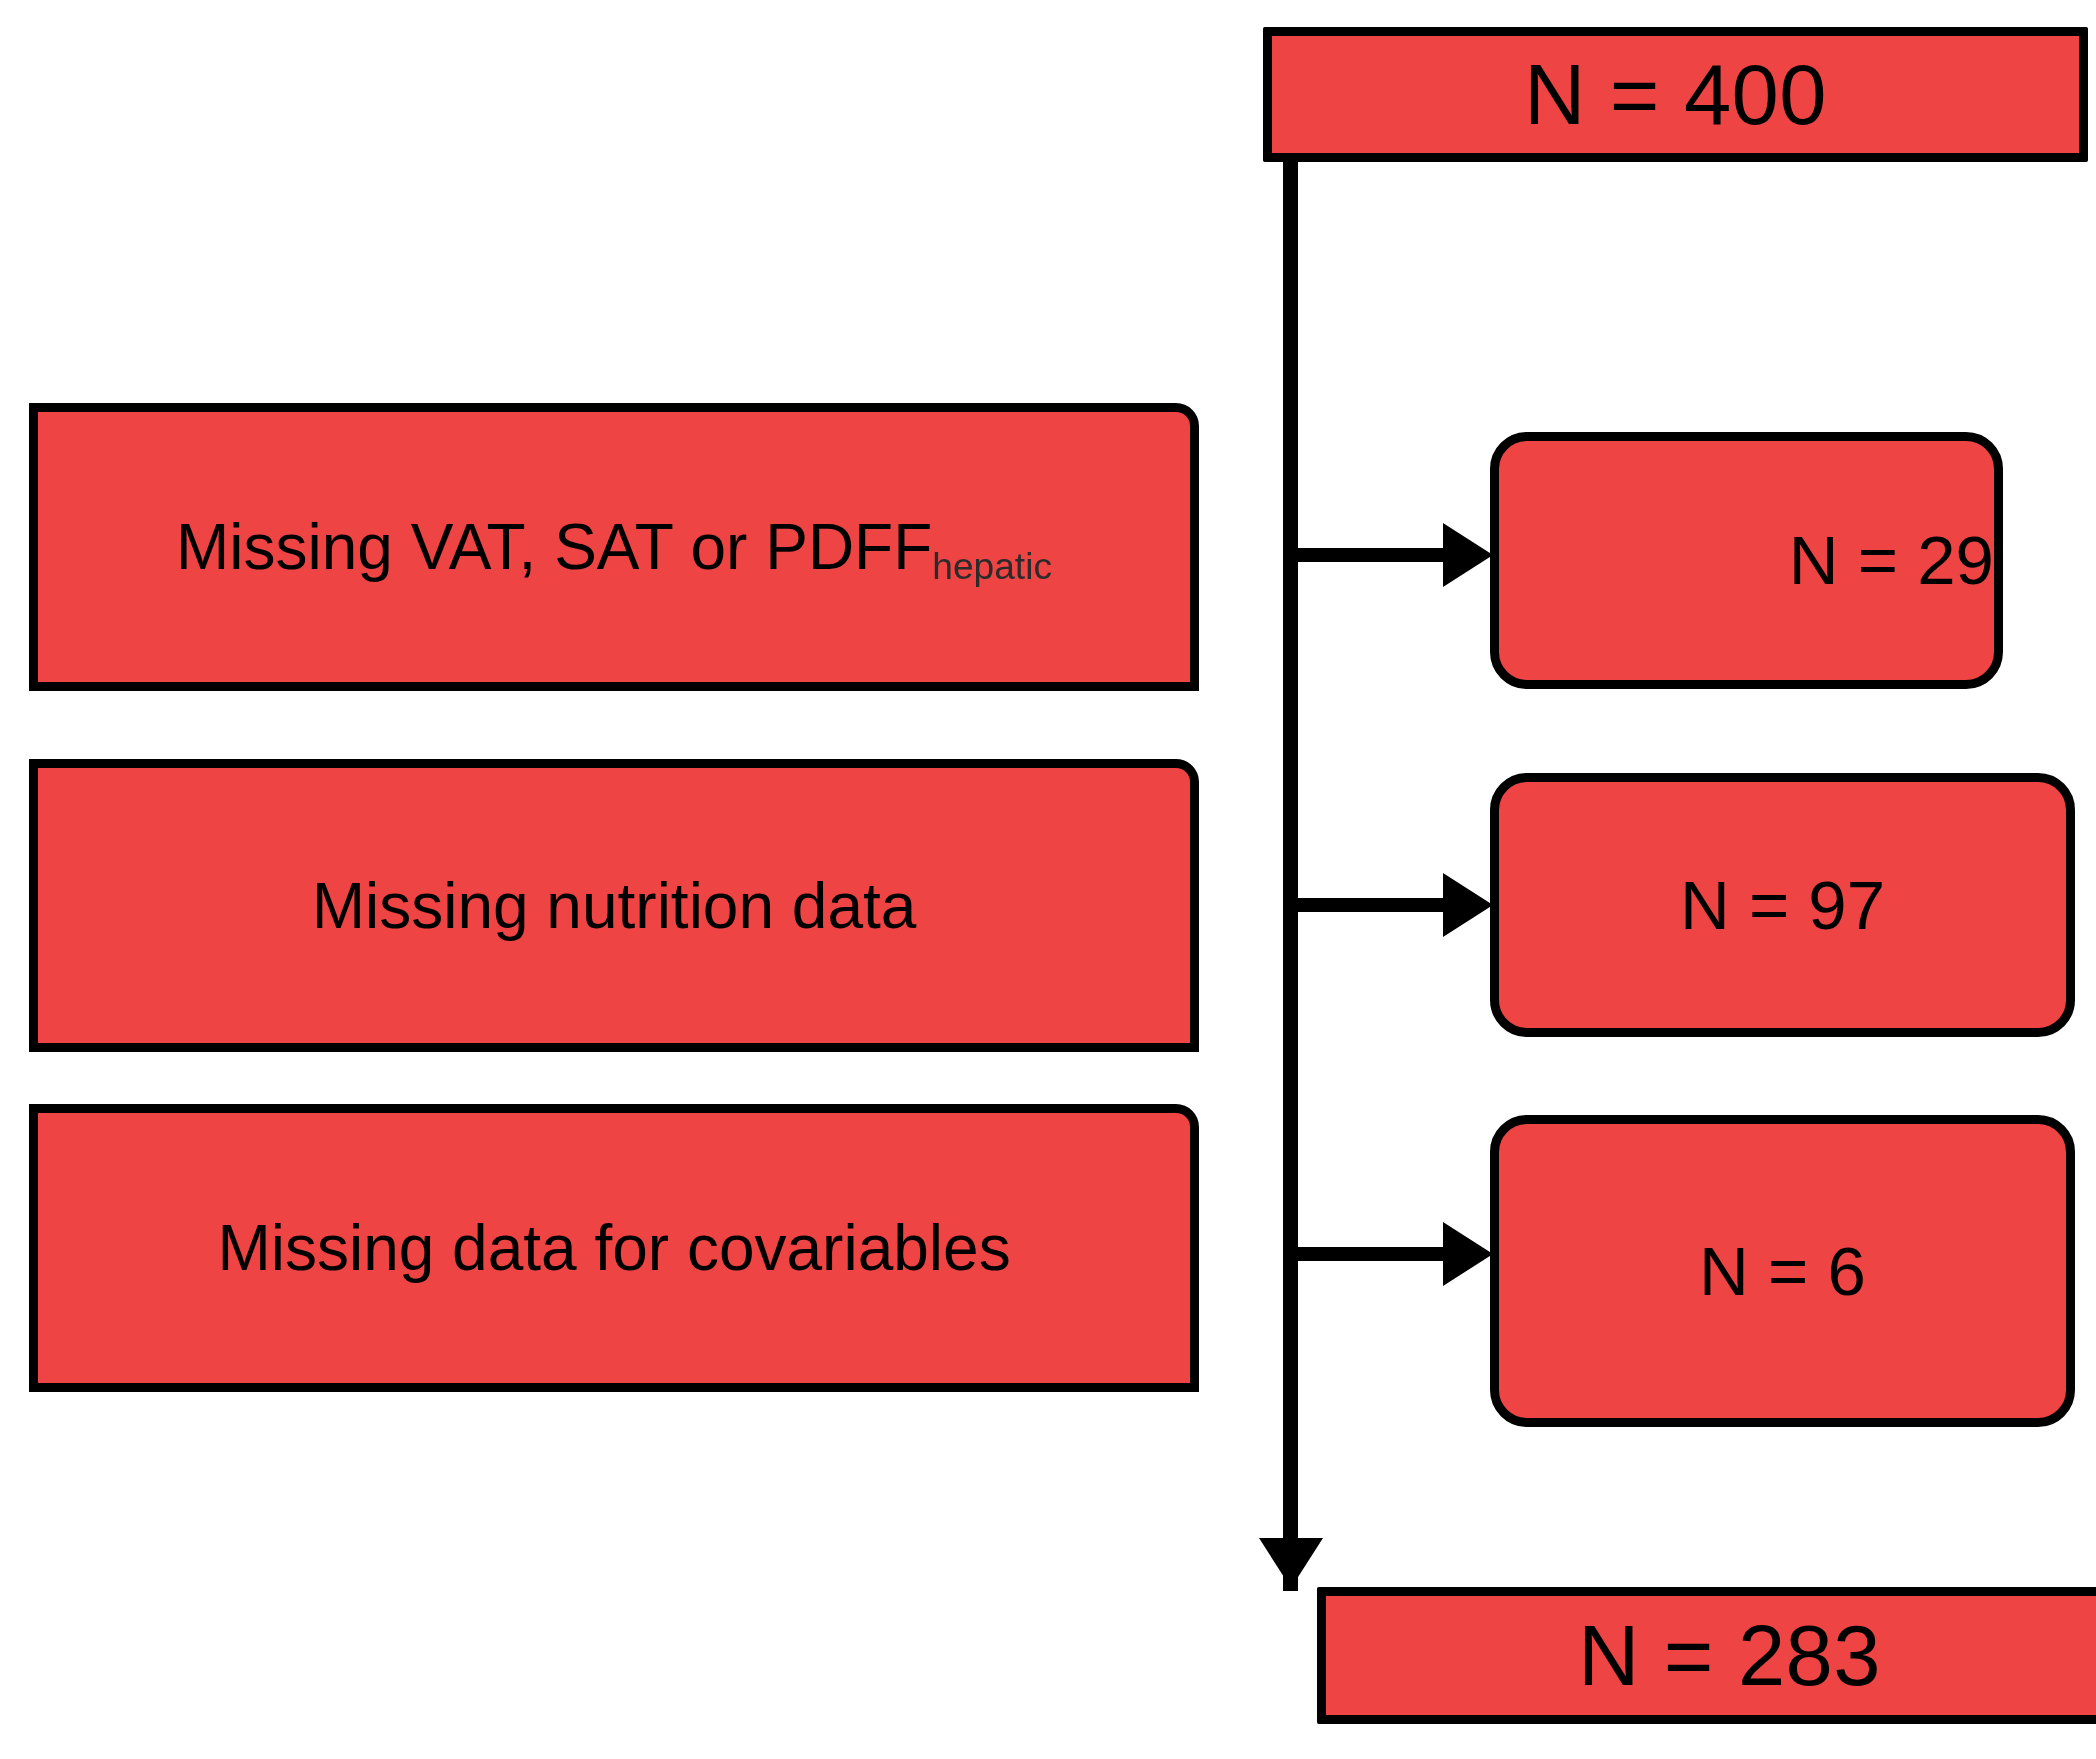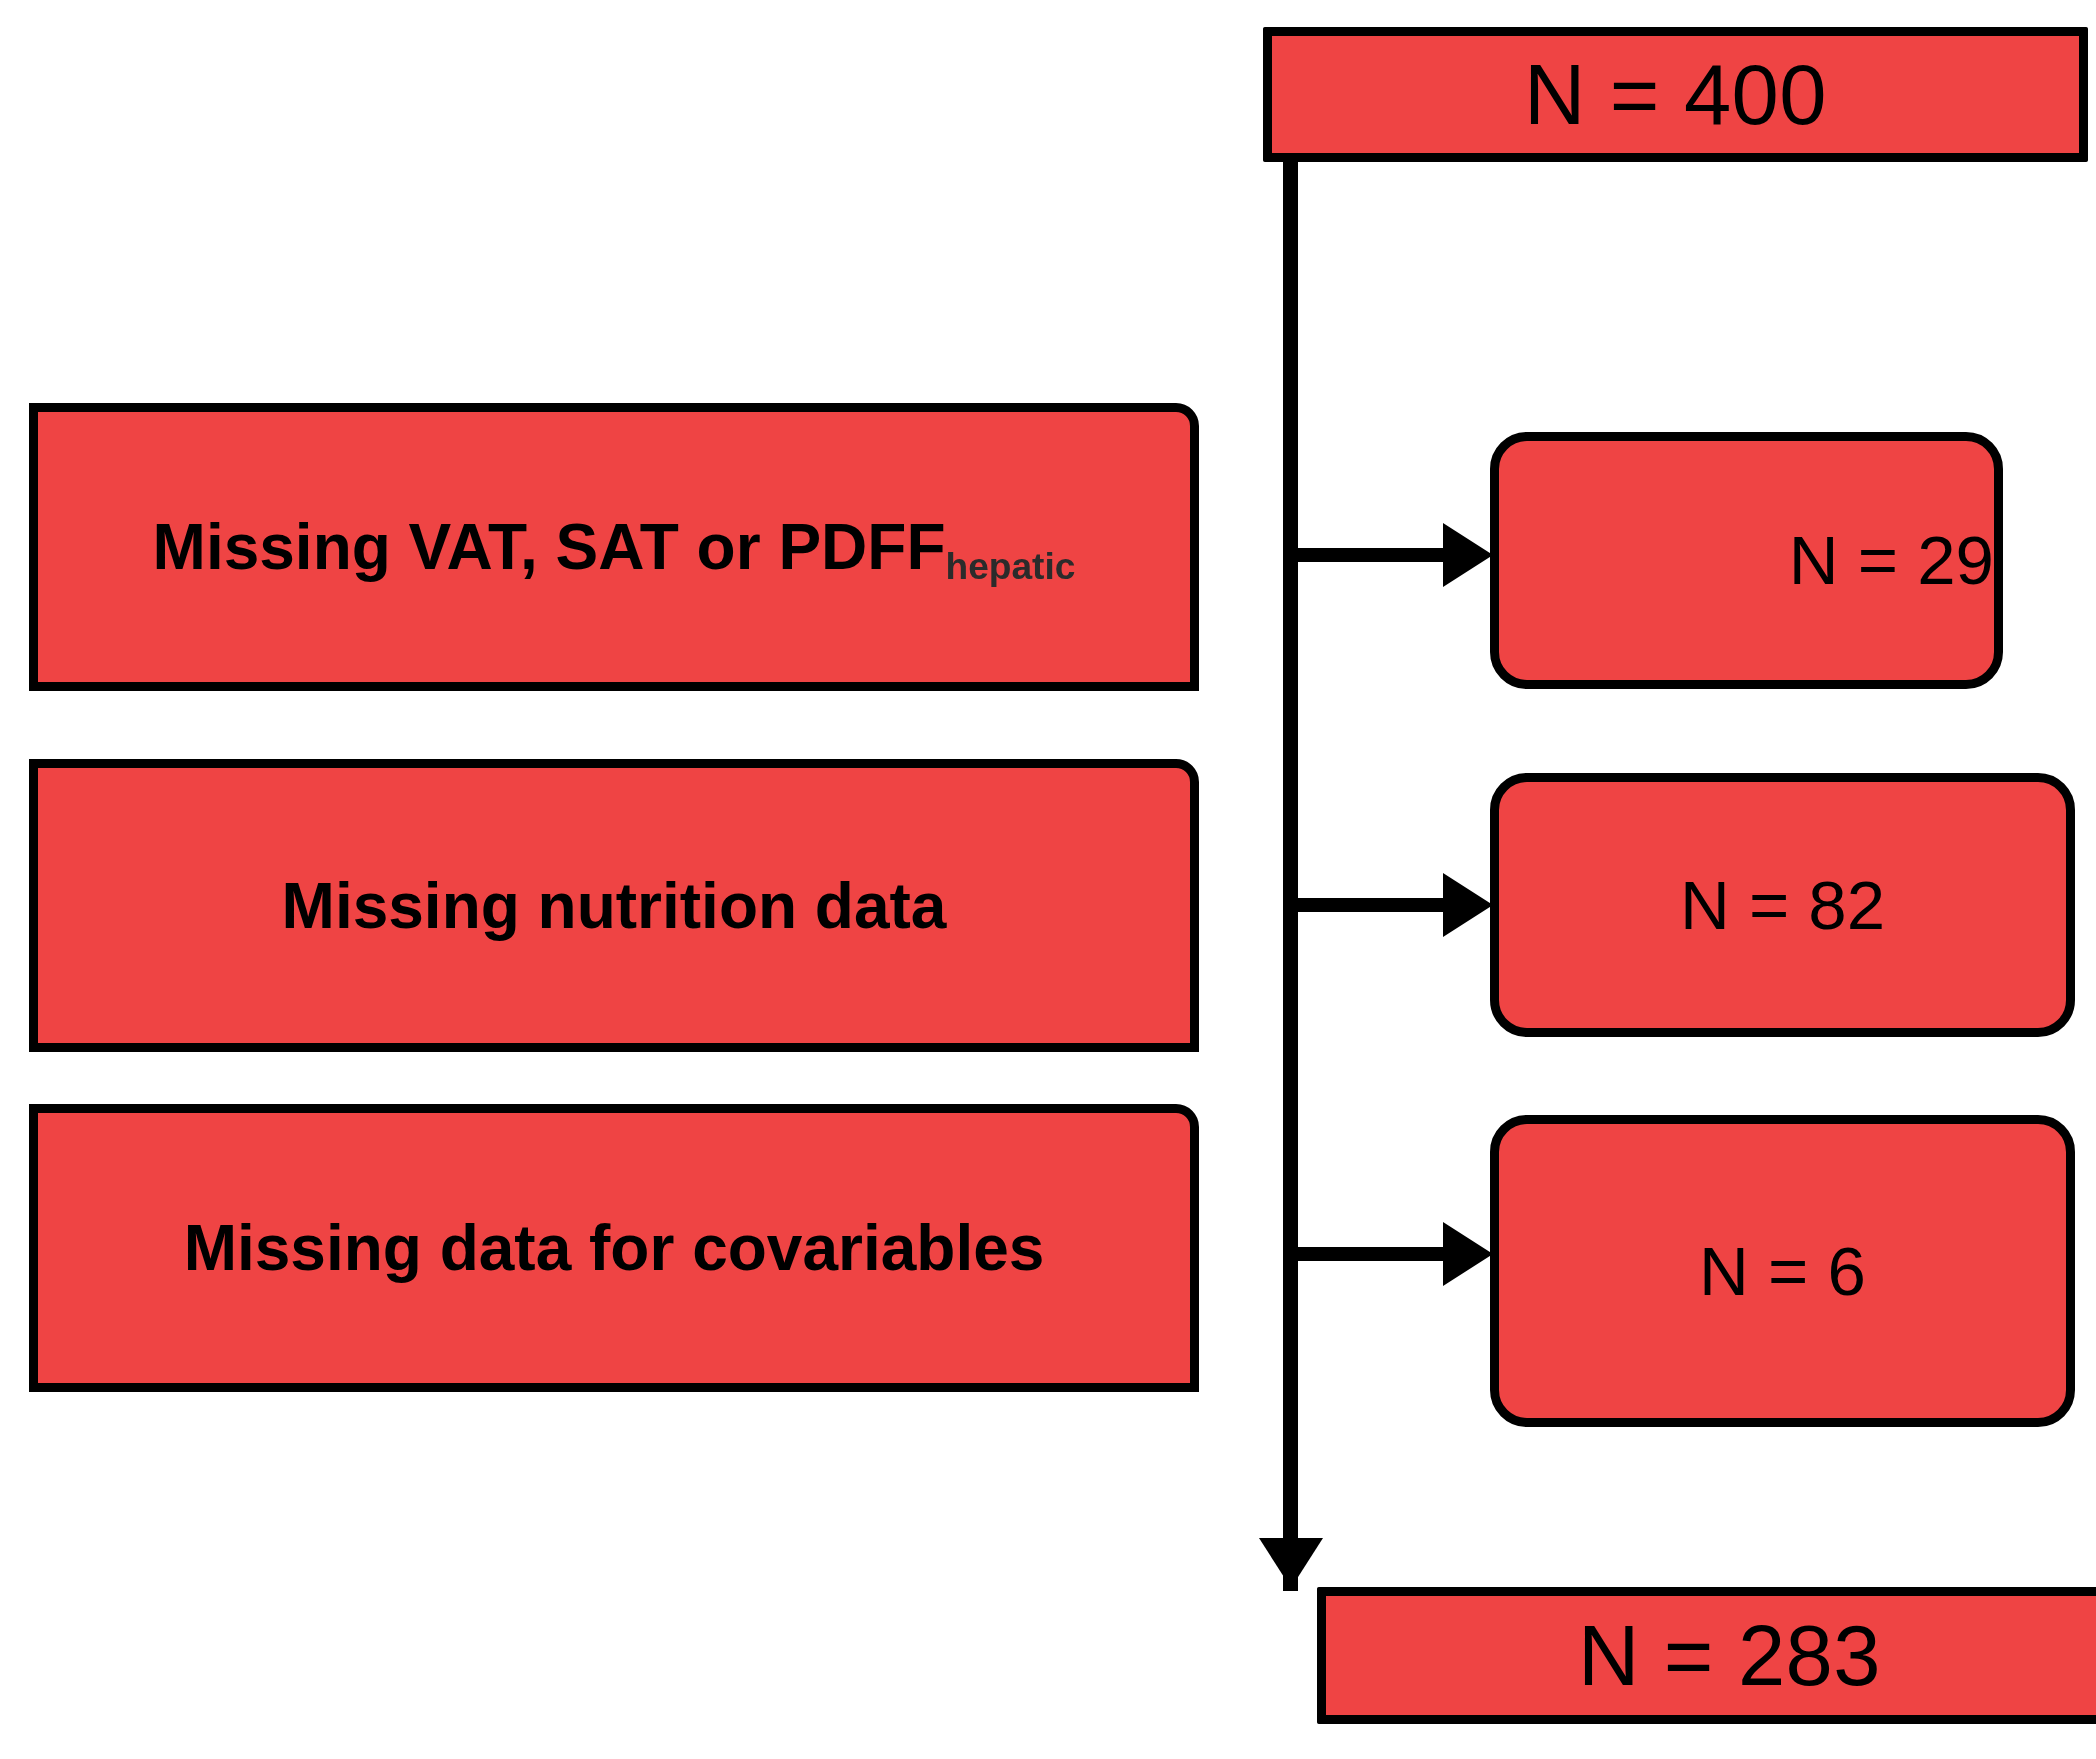--- a/index.html
+++ b/index.html
@@ -40,21 +40,20 @@
   }
   #node-total      { left: 1263px; top: 26.6px;   width: 825px; height: 135px; }
   #node-final      { left: 1317px; top: 1587px; width: 825px; height: 137px; }
 
   
   .reason-box {
     border-width: 9.8px;
     border-radius: 0 23px 0 0;
     font-size: 64px;
     justify-content: center;
-    font-weight: bold;
   }
   #node-reason-0 { left: 29px; top: 403px;  width: 1170px; height: 288px; }
   #node-reason-1 { left: 29px; top: 759px;  width: 1170px; height: 293px; }
   #node-reason-2 { left: 29px; top: 1104px; width: 1170px; height: 288px; }
 
   .reason-label { white-space: nowrap; }
   .reason-label sub {
     font-size: 0.58em;
     vertical-align: baseline;
     position: relative;
@@ -147,21 +146,21 @@
 
   <div class="node reason-box" id="node-reason-2">
     <span class="reason-label"><span>Missing data for covariables</span><sub></sub></span>
   </div>
 
   <div class="node count-box" id="node-count-0">
     <span>N = 29</span>
   </div>
 
   <div class="node count-box" id="node-count-1">
-    <span>N = 82</span>
+    <span>N = 97</span>
   </div>
 
   <div class="node count-box" id="node-count-2">
     <span>N = 6</span>
   </div>
 
   <div class="node trunk-box" id="node-final">
     <span>N = 283</span>
   </div>
 

